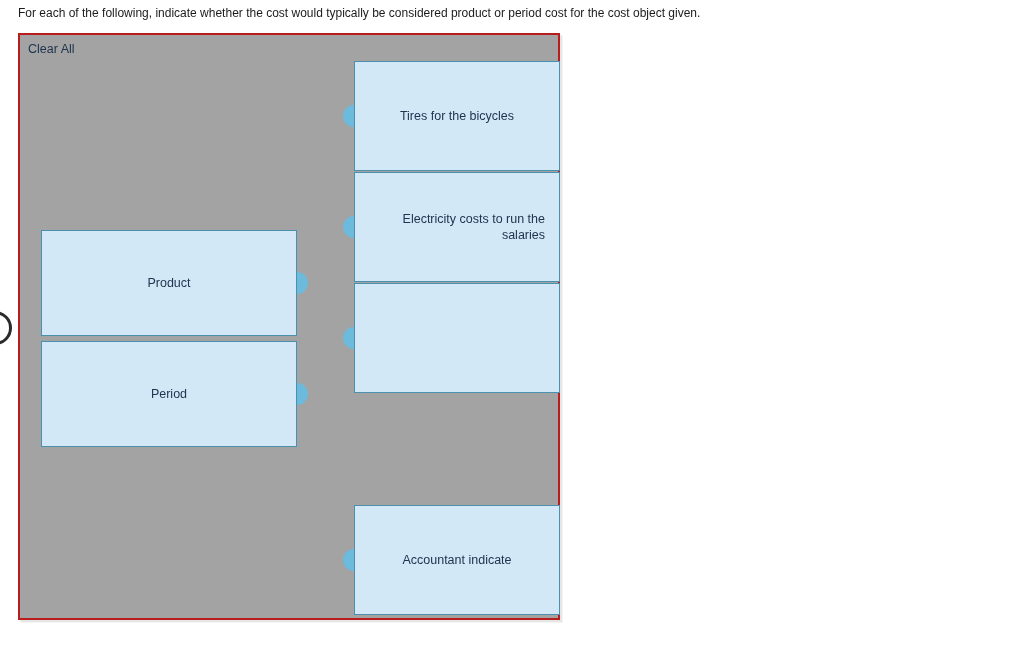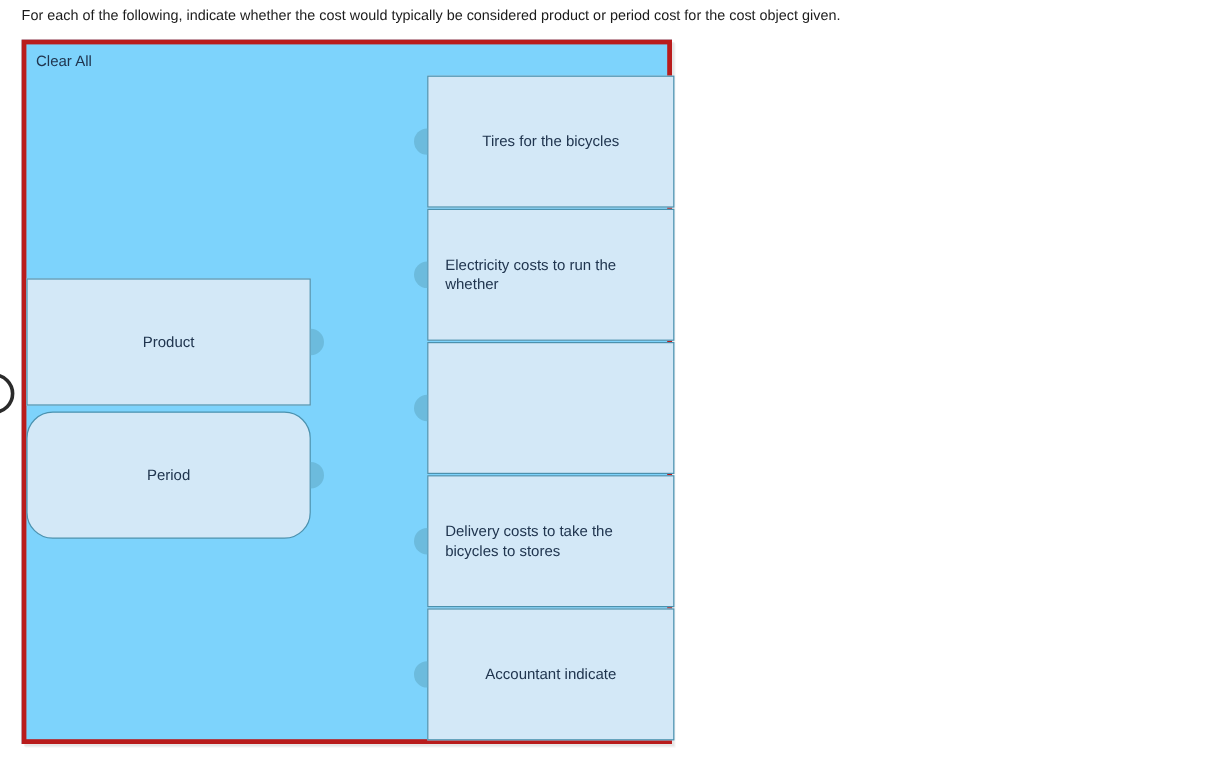--- a/index.html
+++ b/index.html
@@ -27,22 +27,22 @@
     white-space: nowrap;
   }
 
   
   #match-panel {
     position: absolute;
     left: 18px;
     top: 33px;
     width: 542px;
     height: 587px;
-    background: #7dd3fc;
-    border: 4px solid #b91c1c;
+    background: #a3a3a3;
+    border: 2px solid #b91c1c;
     box-sizing: border-box;
     box-shadow: 2px 2px 0 0 rgba(0,0,0,0.06), 3px 3px 0 0 rgba(0,0,0,0.04);
   }
 
   #clear-all {
     position: absolute;
     left: 5px;
     top: 4px;
     font-size: 12.5px;
     line-height: 16px;
@@ -56,21 +56,21 @@
 
   
   .tile {
     position: absolute;
     background: #d3e8f7;
     border: 1px solid #4b91ae;
     box-sizing: border-box;
     display: flex;
     align-items: center;
     justify-content: center;
-    text-align: left;
+    text-align: right;
     color: #20354f;
     font-size: 12.5px;
     line-height: 16px;
     cursor: pointer;
     user-select: none;
   }
   .tile .tile-label {
     display: block;
     padding: 0 14px;
   }
@@ -90,22 +90,22 @@
     border-bottom-right-radius: 11px 11px;
   }
   .nub-left {
     left: -12px;
     border-top-left-radius: 11px 11px;
     border-bottom-left-radius: 11px 11px;
   }
 
   
   .target-tile {
-    left: 0;
-    width: 237px;
+    left: 21px;
+    width: 256px;
   }
 
   
   .item-tile {
     left: 334px;
     width: 206px;
   }
 
   
   #drag-arc {
@@ -127,43 +127,39 @@
 
 <div id="match-panel">
 
   <button id="clear-all">Clear All</button>
 
   <div class="tile target-tile" style="top: 195px; height: 106px;">
     <span class="tile-label">Product</span>
     <span class="nub nub-right"></span>
   </div>
 
-  <div class="tile target-tile" style="top: 306px; height: 106px; border-radius: 22px;">
+  <div class="tile target-tile" style="top: 306px; height: 106px;">
     <span class="tile-label">Period</span>
     <span class="nub nub-right"></span>
   </div>
 
   <div class="tile item-tile" style="top: 26px; height: 110px;">
     <span class="nub nub-left"></span>
     <span class="tile-label">Tires for the bicycles</span>
   </div>
 
   <div class="tile item-tile" style="top: 137px; height: 110px;">
     <span class="nub nub-left"></span>
-    <span class="tile-label">Electricity costs to run the whether</span>
+    <span class="tile-label">Electricity costs to run the salaries</span>
   </div>
 
   <div class="tile item-tile" style="top: 248px; height: 110px;">
     <span class="nub nub-left"></span>
   </div>
 
-  <div class="tile item-tile" style="top: 359px; height: 110px;">
-    <span class="nub nub-left"></span>
-    <span class="tile-label">Delivery costs to take the bicycles to stores</span>
-  </div>
 
   <div class="tile item-tile" style="top: 470px; height: 110px;">
     <span class="nub nub-left"></span>
     <span class="tile-label">Accountant indicate</span>
   </div>
 
 </div>
 
 <div id="drag-arc"></div>
 

